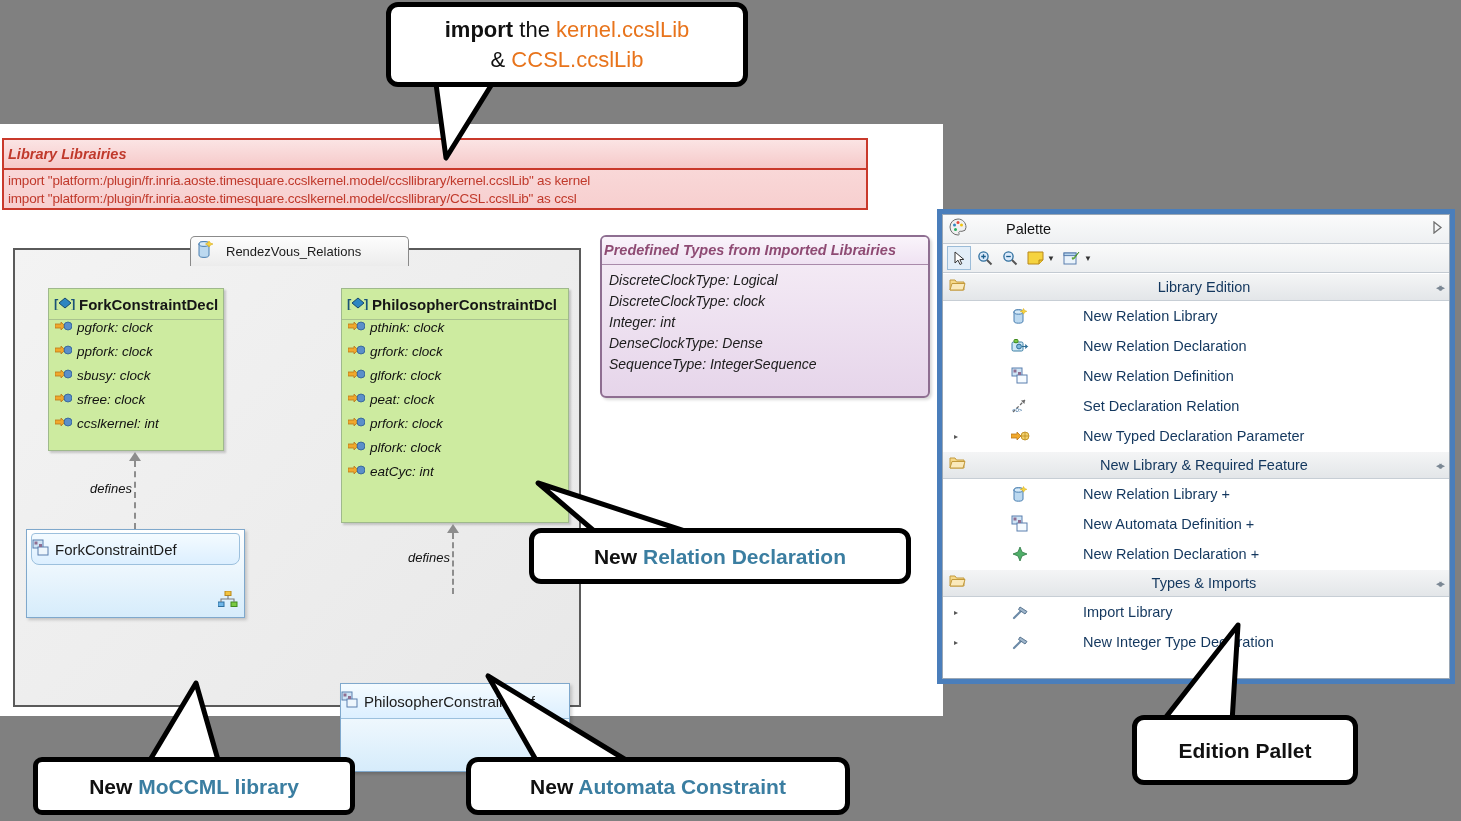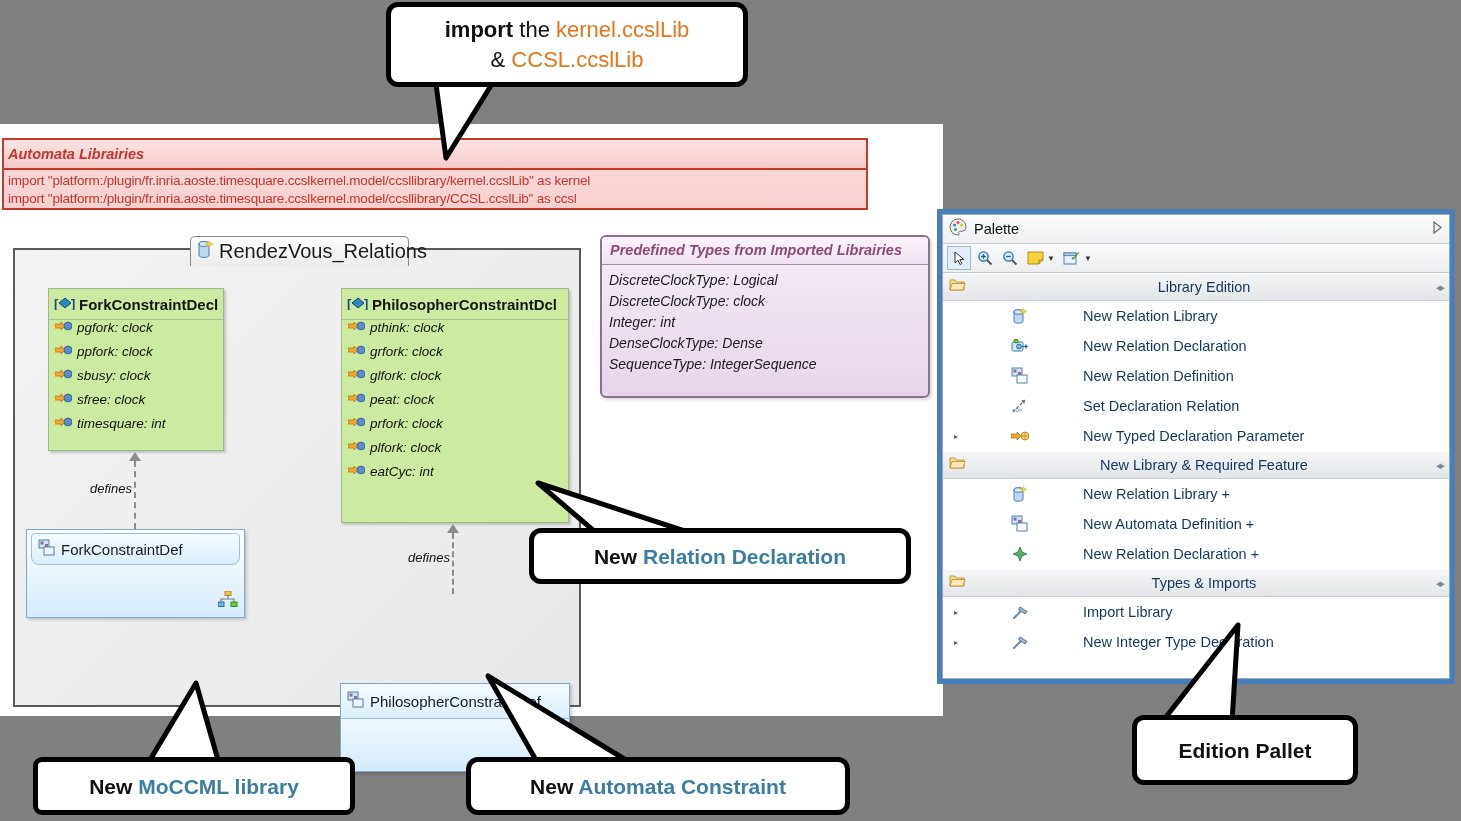--- a/index.html
+++ b/index.html
@@ -43,21 +43,21 @@
     background:linear-gradient(135deg,#f3f3f3 0%,#e8e8e8 100%);
     border:2px solid #5a5a5a;box-sizing:border-box;
   }
   #diagram-tab{
     left:190px;top:236px;width:219px;height:30px;
     background:linear-gradient(to bottom,#fdfdfd 0%,#ececec 100%);
     border:1px solid #8a8a8a;border-radius:5px 5px 0 0;border-bottom:none;
     box-sizing:border-box;display:flex;align-items:center;padding-left:6px;
   }
   #diagram-tab .tab-label{
-    font-size:20px;color:#1b1b1b;margin-left:5px;white-space:nowrap;
+    font-size:13px;color:#1b1b1b;margin-left:12px;white-space:nowrap;
   }
 
   
   .decl-box{
     background:#cdeba0;border:1px solid #9fb98c;box-sizing:border-box;
     box-shadow:2px 2px 2px rgba(0,0,0,.18);
   }
   .decl-box .hdr{
     height:30px;display:flex;align-items:center;padding-left:5px;
     border-bottom:1px solid #a9c38f;
@@ -70,21 +70,21 @@
   }
   .decl-box .feat .lbl{margin-left:5px;}
 
   
   .def-box{
     background:linear-gradient(to bottom,#ffffff 0%,#d6ecfb 100%);
     border:1px solid #7fa8cc;box-sizing:border-box;
     box-shadow:2px 2px 3px rgba(0,0,0,.18);position:relative;
   }
   .def-box .hdr{
-    height:34px;display:flex;align-items:center;padding-left:6px;
+    height:34px;display:flex;align-items:center;
     border-bottom:1px solid #9cc0dd;
     font-size:15px;color:#1b1b1b;white-space:nowrap;overflow:hidden;
     background:linear-gradient(to bottom,#f4fbff 0%,#dcefff 100%);
   }
   .def-box .hdr .lbl{margin-left:5px;}
   .def-box .corner{position:absolute;right:6px;bottom:4px;}
 
   
   .def-box.rounded-hdr .hdr{
     margin:3px 4px 0 4px;height:30px;border:1px solid #9cc0dd;
@@ -106,21 +106,21 @@
   }
 
   
   #predef-box{
     left:600px;top:235px;width:330px;height:163px;
     border:2px solid #8e6e91;border-radius:6px;box-sizing:border-box;
     background:linear-gradient(to bottom,#f6eef7 0%,#e6d5ea 100%);
     box-shadow:2px 2px 3px rgba(0,0,0,.15);
   }
   #predef-box .pt-title{
-    height:27px;line-height:27px;padding-left:8px;
+    height:27px;line-height:27px;padding-left:2px;
     font-size:14.5px;font-style:italic;font-weight:bold;color:#8e4a73;
     border-bottom:1px solid #a98aaa;white-space:nowrap;
     background:linear-gradient(to bottom,#faf4fb 0%,#efe2f2 100%);
     border-radius:4px 4px 0 0;
   }
   #predef-box .pt-body{padding:5px 0 0 7px;}
   #predef-box .pt-body div{
     font-size:14px;font-style:italic;color:#1b1b1b;line-height:21px;white-space:nowrap;
   }
 
@@ -131,20 +131,21 @@
   }
   #palette-inner{
     width:100%;height:100%;background:#ffffff;
     border:1px solid #9aa7b5;box-sizing:border-box;
     display:flex;flex-direction:column;overflow:hidden;
   }
   .pal-titlebar{
     height:28px;display:flex;align-items:center;padding:0 6px;
     background:linear-gradient(to bottom,#fbfbfb 0%,#eef0f2 100%);
     border-bottom:1px solid #c3cad2;
+    gap:32px;
   }
   .pal-titlebar .ttl{
     font-size:14.5px;color:#111;margin-left:7px;flex:1;white-space:nowrap;
   }
   .pal-toolbar{
     height:28px;display:flex;align-items:center;gap:3px;padding:0 4px;
     background:linear-gradient(to bottom,#fafafa 0%,#eceef0 100%);
     border-bottom:1px solid #c3cad2;
   }
   .tb-btn{width:22px;height:22px;display:flex;align-items:center;justify-content:center;}
@@ -192,21 +193,21 @@
   #callout-moccml{left:33px;top:757px;width:322px;height:58px;border-radius:9px;}
   #callout-automata{left:466px;top:757px;width:384px;height:58px;}
   #callout-pallet{left:1132px;top:715px;width:226px;height:70px;}
 </style>
 </head>
 <body>
 
 <div class="abs" id="editor-panel"></div>
 
 <div class="abs" id="imported-lib">
-  <div class="il-title">Automata Librairies</div>
+  <div class="il-title">Library Librairies</div>
   <div class="il-body">
     <div>import "platform:/plugin/fr.inria.aoste.timesquare.ccslkernel.model/ccsllibrary/kernel.ccslLib" as kernel</div>
     <div>import "platform:/plugin/fr.inria.aoste.timesquare.ccslkernel.model/ccsllibrary/CCSL.ccslLib" as ccsl</div>
   </div>
 </div>
 
 <div class="abs" id="diagram-canvas"></div>
 
 <div class="abs" id="diagram-tab">
   <span>
@@ -258,21 +259,21 @@
             <path d="M0 4 h6 V2 l4 4 -4 4 V8 H0z" fill="#f0a82c" stroke="#b9761a" stroke-width=".8"></path>
             <circle cx="13" cy="6" r="4" fill="#5b8fc9" stroke="#2c5c94" stroke-width=".8"></circle>
           </svg></span>
       <span class="lbl">sfree: clock</span>
     </div>
     <div class="feat">
       <span><svg width="17" height="12" viewBox="0 0 17 12">
             <path d="M0 4 h6 V2 l4 4 -4 4 V8 H0z" fill="#f0a82c" stroke="#b9761a" stroke-width=".8"></path>
             <circle cx="13" cy="6" r="4" fill="#5b8fc9" stroke="#2c5c94" stroke-width=".8"></circle>
           </svg></span>
-      <span class="lbl">timesquare: int</span>
+      <span class="lbl">ccslkernel: int</span>
     </div>
   </div>
 </div>
 
 <div class="abs decl-box" style="left:341px;top:288px;width:228px;height:235px;">
   <div class="hdr">
     <span>
       <svg width="22" height="14" viewBox="0 0 22 14">
         <text x="0" y="12" font-size="13" font-family="Liberation Sans, sans-serif" fill="#1a5276">[</text>
         <polygon points="11,2 17,7 11,12 5,7" fill="#2e86c1" stroke="#17466b" stroke-width="1"></polygon>

